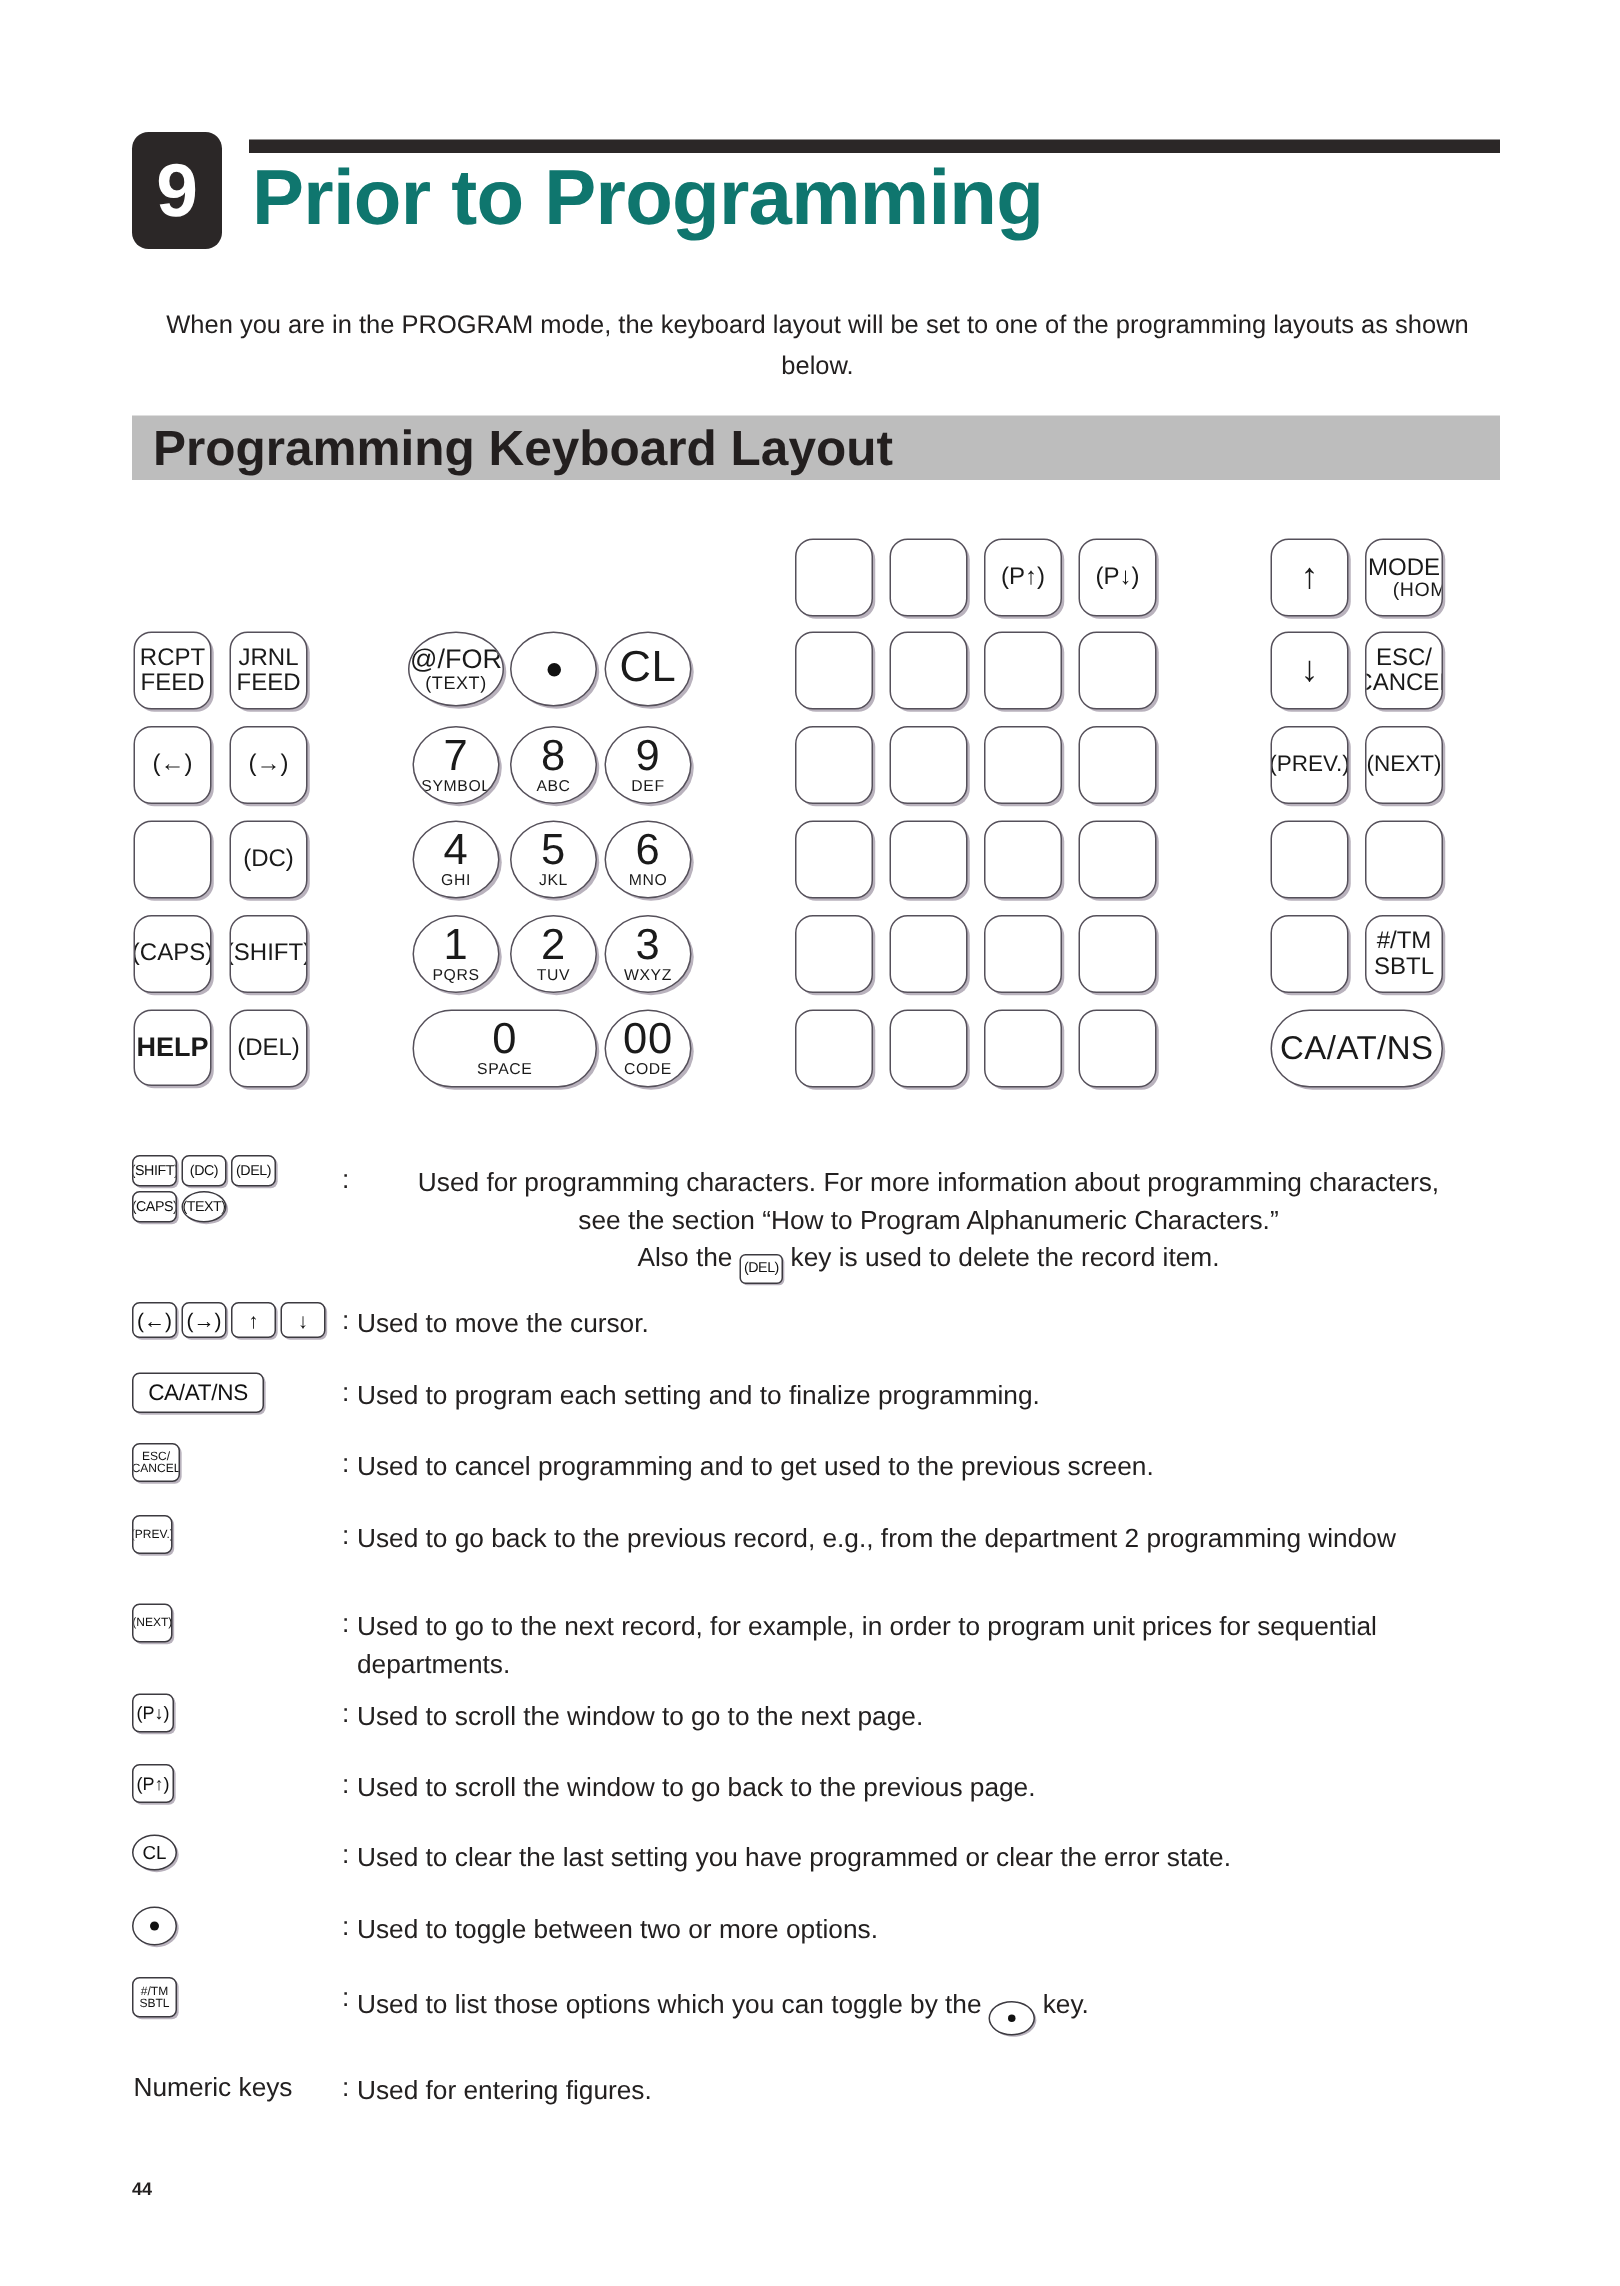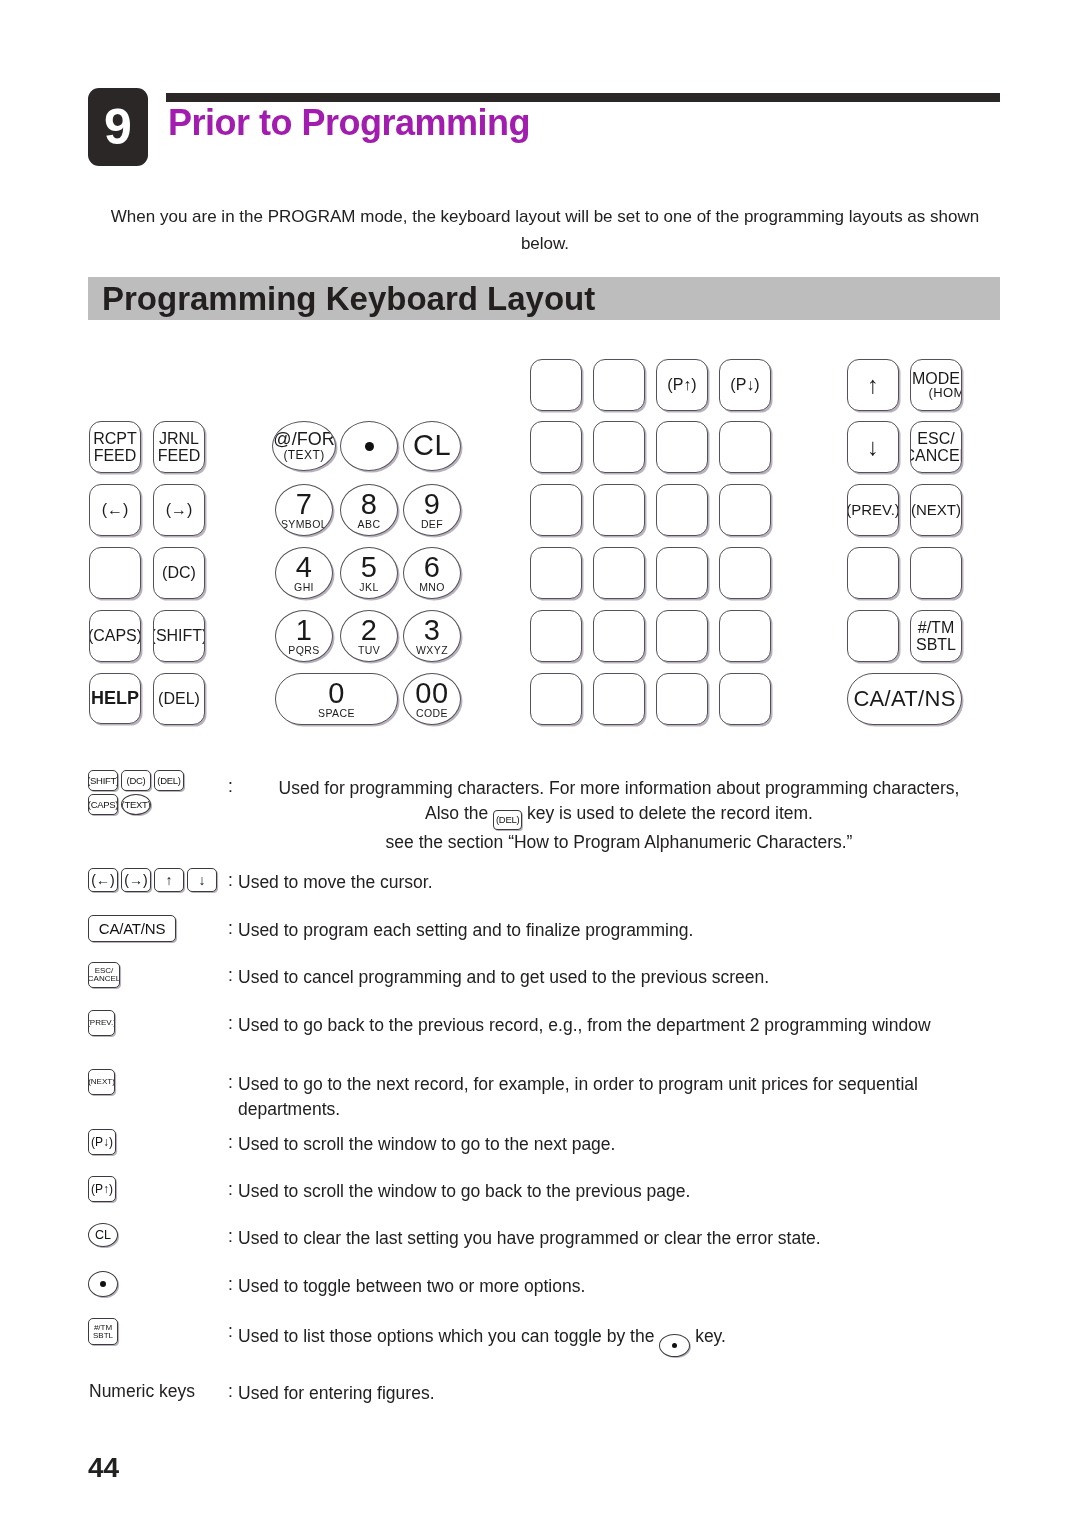--- a/index.html
+++ b/index.html
@@ -38,24 +38,24 @@
   }
   .chapter-rule {
     position: absolute;
     left: 78px; top: 5px;
     width: 834px; height: 9px;
     background: #2b2727;
   }
   .chapter-title {
     position: absolute;
     left: 80px; top: 14px;
-    font-size: 36px;
+    font-size: 52px;
     font-weight: bold;
     letter-spacing: -0.5px;
-    color: #a21caf;
+    color: #0f766e;
     white-space: nowrap;
   }
 
   
   .intro {
     position: absolute;
     left: 89px; top: 203px;
     width: 912px;
     font-size: 17px;
     line-height: 27px;
@@ -205,21 +205,21 @@
     width: 31px; height: 23px;
     vertical-align: -6px;
   }
   .dot-sm { width: 6px; height: 6px; border-radius: 50%; background: #111; }
   .dot-xs { width: 5px; height: 5px; border-radius: 50%; background: #111; }
 
   
   .page-number {
     position: absolute;
     left: 88px; top: 1452px;
-    font-size: 28px;
+    font-size: 12px;
     font-weight: bold;
     color: #232020;
     text-align: right;
   }
 </style>
 </head>
 <body>
 
 <div class="chapter-head">
   <div class="chapter-badge">9</div>
@@ -462,26 +462,26 @@
         <span class="chip sq tiny">(DEL)</span>
       </div>
       <div class="chip-row">
         <span class="chip sq tiny">(CAPS)</span>
         <span class="chip oval tiny">(TEXT)</span>
       </div>
     </div>
     <div class="desc-colon" style="top:6px;">:</div>
     <div class="desc-text" style="top:6px;text-align:center;">
       <div>Used for programming characters. For more information about programming characters,</div>
+      <div>see the section “How to Program Alphanumeric Characters.”</div>
       <div>
         <span>Also the</span>
         <span class="chip-inline">(DEL)</span>
         <span>key is used to delete the record item.</span>
       </div>
-      <div>see the section “How to Program Alphanumeric Characters.”</div>
     </div>
   </div>
 
   <div class="desc-row" style="top:98px;">
     <div class="desc-icons">
       <div class="chip-row">
         <span class="chip sq arrow">(←)</span>
         <span class="chip sq arrow">(→)</span>
         <span class="chip sq arrow">↑</span>
         <span class="chip sq arrow">↓</span>

